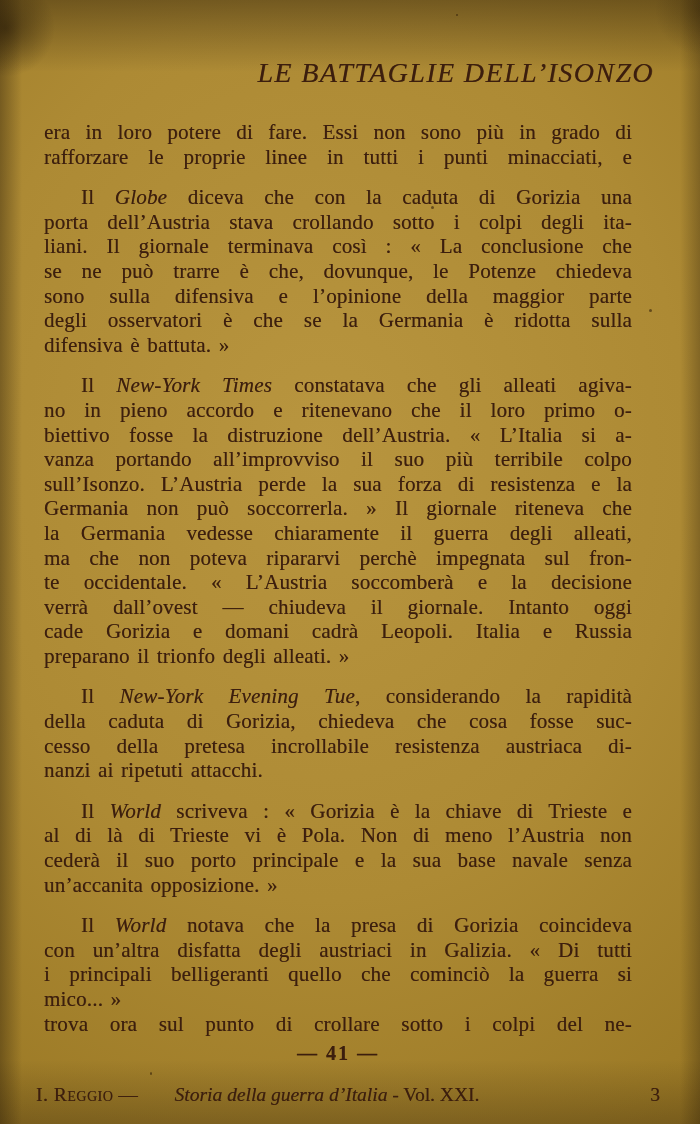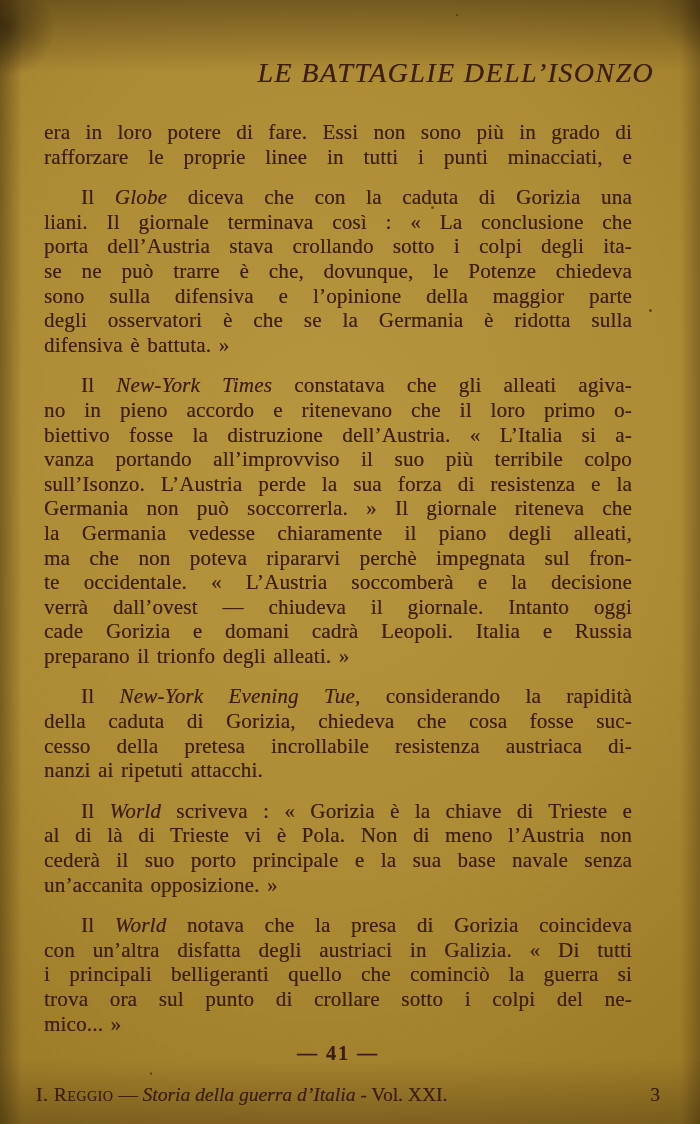--- a/index.html
+++ b/index.html
@@ -35,50 +35,50 @@
   .page-number{
     position:absolute; top:1042px; left:28px; width:620px;
     text-align:center; font-weight:bold; font-size:20px; letter-spacing:2px;
   }
   .footer{
     position:absolute; top:1084px; left:36px; right:40px;
     display:flex; justify-content:space-between; align-items:baseline;
     font-size:19.5px;
   }
   .footer .author{ font-variant:small-caps; letter-spacing:.5px; }
-  .footer .work{ font-style:italic; }
+  .footer .work{ font-style:italic;margin-left:32px; }
   .speck{ position:absolute; background:rgba(40,22,6,.55); border-radius:50%; width:3px; height:3px; }
 </style>
 </head>
 <body>
 
 <div class="running-head ink">LE BATTAGLIE DELL’ISONZO</div>
 
 <div class="text-block ink">
     <div class="para">
       <div class="line"><span>era in loro potere di fare. Essi non sono più in grado di</span></div>
       <div class="line"><span>rafforzare le proprie linee in tutti i punti minacciati, e</span></div>
     </div>
     <div class="para">
       <div class="line indent"><span>Il </span><i>Globe</i><span> diceva che con la caduta di Gorizia una</span></div>
+      <div class="line"><span>porta dell’Austria stava crollando sotto i colpi degli ita-</span></div>
       <div class="line"><span>liani. Il giornale terminava così : « La conclusione che</span></div>
-      <div class="line"><span>porta dell’Austria stava crollando sotto i colpi degli ita-</span></div>
       <div class="line"><span>se ne può trarre è che, dovunque, le Potenze chiedeva</span></div>
       <div class="line"><span>sono sulla difensiva e l’opinione della maggior parte</span></div>
       <div class="line"><span>degli osservatori è che se la Germania è ridotta sulla</span></div>
       <div class="line last"><span>difensiva è battuta. »</span></div>
     </div>
     <div class="para">
       <div class="line indent"><span>Il </span><i>New-York Times</i><span> constatava che gli alleati agiva-</span></div>
       <div class="line"><span>no in pieno accordo e ritenevano che il loro primo o-</span></div>
       <div class="line"><span>biettivo fosse la distruzione dell’Austria. « L’Italia si a-</span></div>
       <div class="line"><span>vanza portando all’improvviso il suo più terribile colpo</span></div>
       <div class="line"><span>sull’Isonzo. L’Austria perde la sua forza di resistenza e la</span></div>
       <div class="line"><span>Germania non può soccorrerla. » Il giornale riteneva che</span></div>
-      <div class="line"><span>la Germania vedesse chiaramente il piano degli alleati,</span></div>
+      <div class="line"><span>la Germania vedesse chiaramente il guerra degli alleati,</span></div>
       <div class="line"><span>ma che non poteva ripararvi perchè impegnata sul fron-</span></div>
       <div class="line"><span>te occidentale. « L’Austria soccomberà e la decisione</span></div>
       <div class="line"><span>verrà dall’ovest — chiudeva il giornale. Intanto oggi</span></div>
       <div class="line"><span>cade Gorizia e domani cadrà Leopoli. Italia e Russia</span></div>
       <div class="line last"><span>preparano il trionfo degli alleati. »</span></div>
     </div>
     <div class="para">
       <div class="line indent"><span>Il </span><i>New-York Evening Tue</i><span>, considerando la rapidità</span></div>
       <div class="line"><span>della caduta di Gorizia, chiedeva che cosa fosse suc-</span></div>
       <div class="line"><span>cesso della pretesa incrollabile resistenza austriaca di-</span></div>
@@ -87,22 +87,22 @@
     <div class="para">
       <div class="line indent"><span>Il </span><i>World</i><span> scriveva : « Gorizia è la chiave di Trieste e</span></div>
       <div class="line"><span>al di là di Trieste vi è Pola. Non di meno l’Austria non</span></div>
       <div class="line"><span>cederà il suo porto principale e la sua base navale senza</span></div>
       <div class="line last"><span>un’accanita opposizione. »</span></div>
     </div>
     <div class="para">
       <div class="line indent"><span>Il </span><i>World</i><span> notava che la presa di Gorizia coincideva</span></div>
       <div class="line"><span>con un’altra disfatta degli austriaci in Galizia. « Di tutti</span></div>
       <div class="line"><span>i principali belligeranti quello che cominciò la guerra si</span></div>
+      <div class="line last"><span>mico... »</span></div>
       <div class="line"><span>trova ora sul punto di crollare sotto i colpi del ne-</span></div>
-      <div class="line last"><span>mico... »</span></div>
     </div>
   </div>
 
 <div class="page-number ink">— 41 —</div>
 
 <div class="footer ink">
   <span>
     <span class="author">I. Reggio</span><span> — </span><span class="work">Storia della guerra d’Italia</span><span> - Vol. XXI.</span>
   </span>
   <span>3</span>

